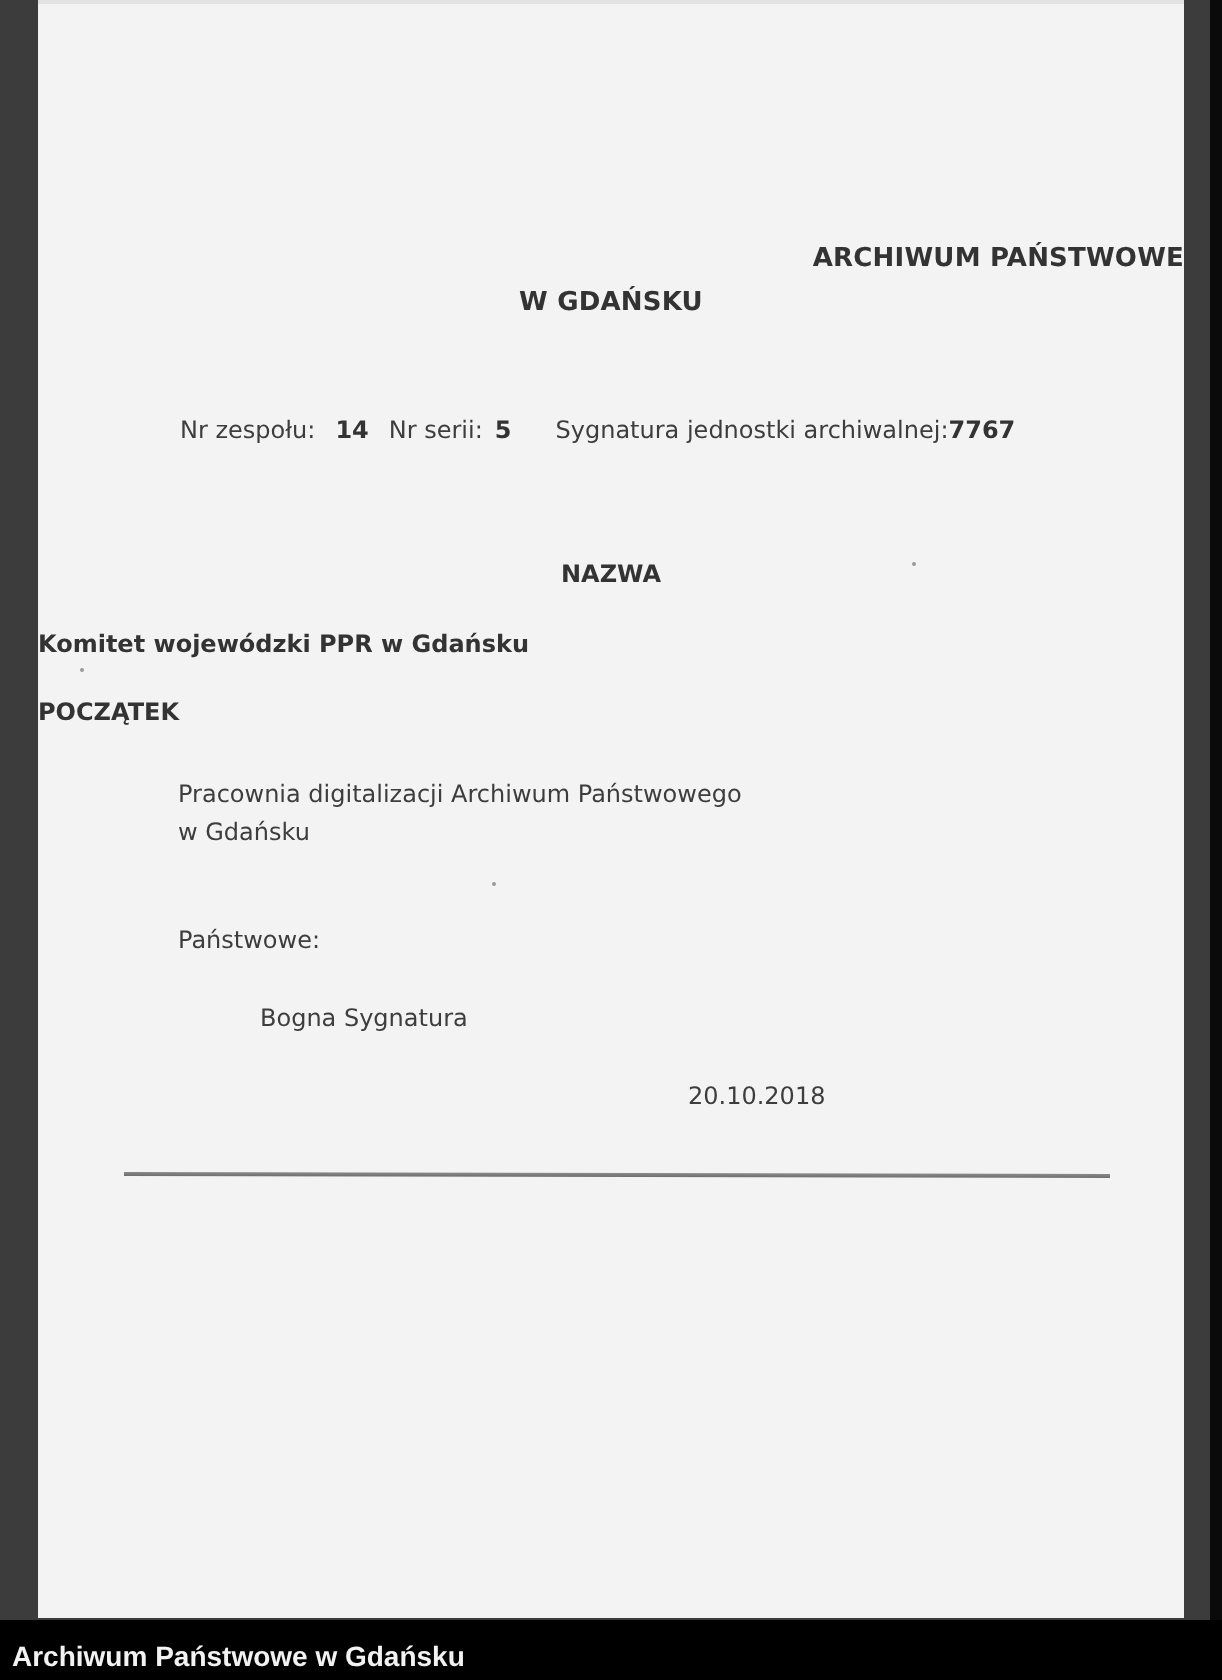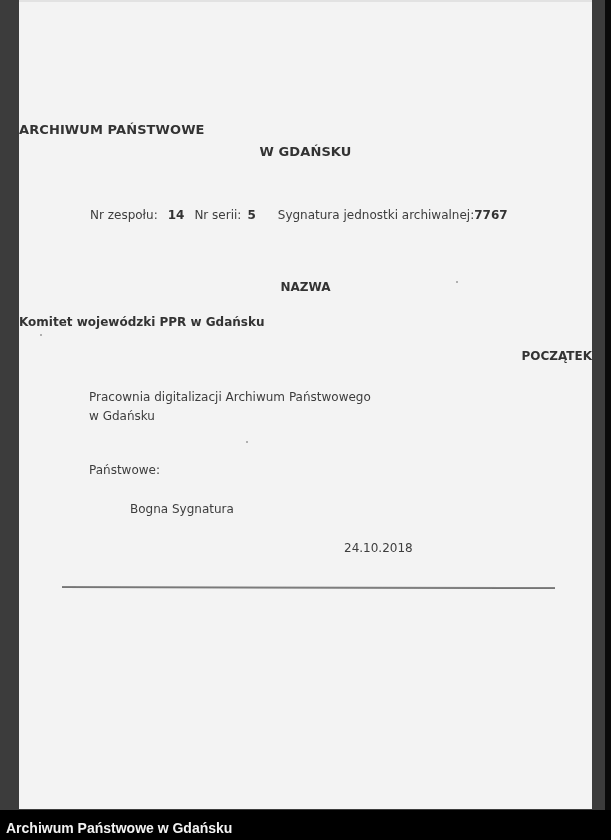--- a/index.html
+++ b/index.html
@@ -42,31 +42,31 @@
       font-size: 13px;
       color: #363636;
       letter-spacing: 0.1px;
     }
     .body-text {
       font-size: 12px;
       color: #3d3d3d;
     }
     .strong { font-weight: bold; color: #333; }
 
-    .archive-title-1 { left: 0; width: 573px; text-align: left; top: 120px; }
+    .archive-title-1 { left: 0; width: 573px; text-align: right; top: 120px; }
     .archive-title-2 { left: 0; width: 573px; text-align: center; top: 142px; }
 
     .meta-row { left: 71px; top: 206px; }
     .meta-row .gap-s { display: inline-block; width: 10px; }
     .meta-row .gap-m { display: inline-block; width: 6px; }
     .meta-row .gap-l { display: inline-block; width: 22px; }
 
     .label-nazwa { left: 0; width: 573px; text-align: center; top: 278px; }
     .name-value { left: 0; width: 573px; text-align: left; top: 313px; }
-    .label-poczatek { left: 0; width: 573px; text-align: right; top: 347px; }
+    .label-poczatek { left: 0; width: 573px; text-align: left; top: 347px; }
 
     .workshop-1 { left: 70px; top: 388px; }
     .workshop-2 { left: 70px; top: 407px; }
     .scanned-label { left: 70px; top: 461px; }
     .scanner-name { left: 111px; top: 500px; }
     .scan-date { left: 325px; top: 539px; }
 
     .rule {
       position: absolute;
       left: 43px; top: 584px;
@@ -120,21 +120,21 @@
 
     <div class="txt body-text strong label-poczatek">POCZĄTEK</div>
 
     <div class="txt body-text workshop-1">Pracownia digitalizacji Archiwum Państwowego</div>
     <div class="txt body-text workshop-2">w Gdańsku</div>
 
     <div class="txt body-text scanned-label">Państwowe:</div>
 
     <div class="txt body-text scanner-name">Bogna Sygnatura</div>
 
-    <div class="txt body-text scan-date">24.10.2018</div>
+    <div class="txt body-text scan-date">20.10.2018</div>
 
     <div class="rule"></div>
 
     <div class="speck" style="left:437px; top:279px;"></div>
     <div class="speck" style="left:227px; top:439px;"></div>
     <div class="speck" style="left:21px; top:332px;"></div>
   </div>
 </div>
 
 <div class="footer">

